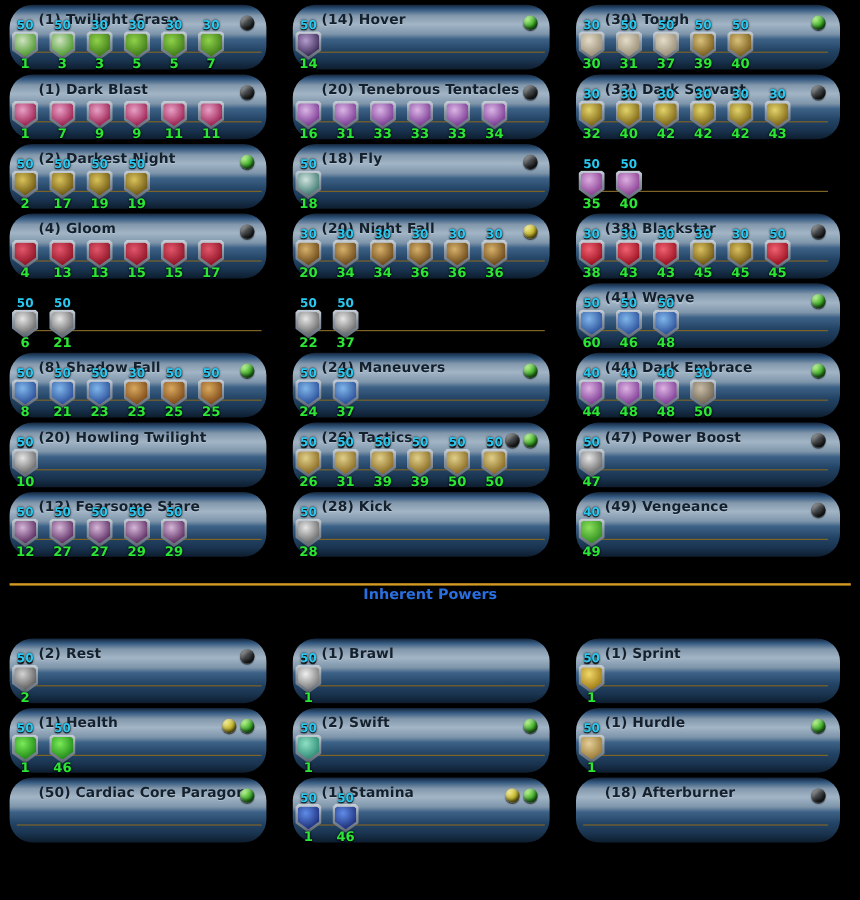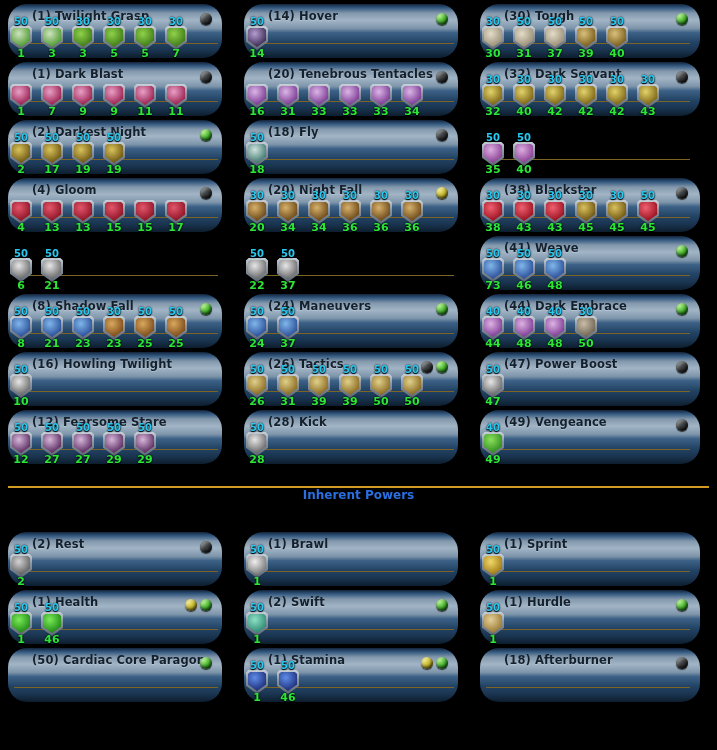--- a/index.html
+++ b/index.html
@@ -399,21 +399,21 @@
               <div class="top">50</div>
               <div class="icon">
                 <div class="inner" style="background: radial-gradient(circle at 38% 30%, rgb(217, 168, 94) 0%, rgb(125, 74, 24) 75%, rgb(18, 22, 28) 100%);"></div>
               </div>
               <div class="bot">25</div>
             </div>
           </div>
         </div>
         <div class="power">
           <div class="plate">
-            <div class="plate-title">(16) Howling Twilight</div>
+            <div class="plate-title">(20) Howling Twilight</div>
           </div>
           <div class="tray"></div>
           <div class="slots">
             <div class="slot">
               <div class="top">50</div>
               <div class="icon">
                 <div class="inner" style="background: radial-gradient(circle at 38% 30%, rgb(230, 230, 230) 0%, rgb(107, 107, 107) 75%, rgb(18, 22, 28) 100%);"></div>
               </div>
               <div class="bot">10</div>
             </div>
@@ -893,21 +893,21 @@
               <div class="dot green"></div>
             </div>
           </div>
           <div class="tray"></div>
           <div class="slots">
             <div class="slot">
               <div class="top">50</div>
               <div class="icon">
                 <div class="inner" style="background: radial-gradient(circle at 38% 30%, rgb(127, 182, 234) 0%, rgb(43, 79, 153) 75%, rgb(18, 22, 28) 100%);"></div>
               </div>
-              <div class="bot">73</div>
+              <div class="bot">60</div>
             </div>
             <div class="slot">
               <div class="top">50</div>
               <div class="icon">
                 <div class="inner" style="background: radial-gradient(circle at 38% 30%, rgb(127, 182, 234) 0%, rgb(43, 79, 153) 75%, rgb(18, 22, 28) 100%);"></div>
               </div>
               <div class="bot">46</div>
             </div>
             <div class="slot">
               <div class="top">50</div>

